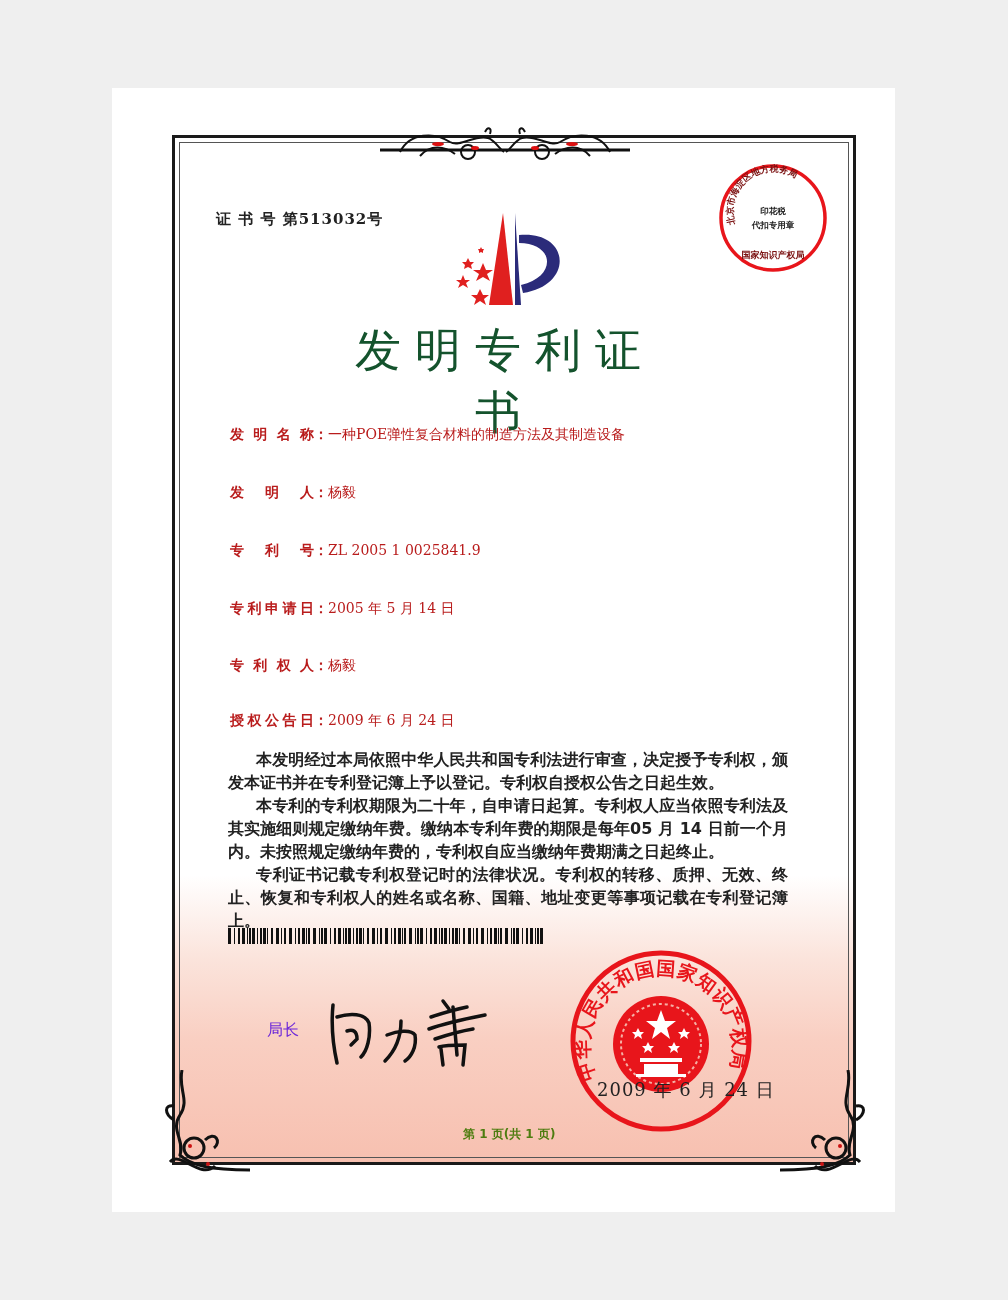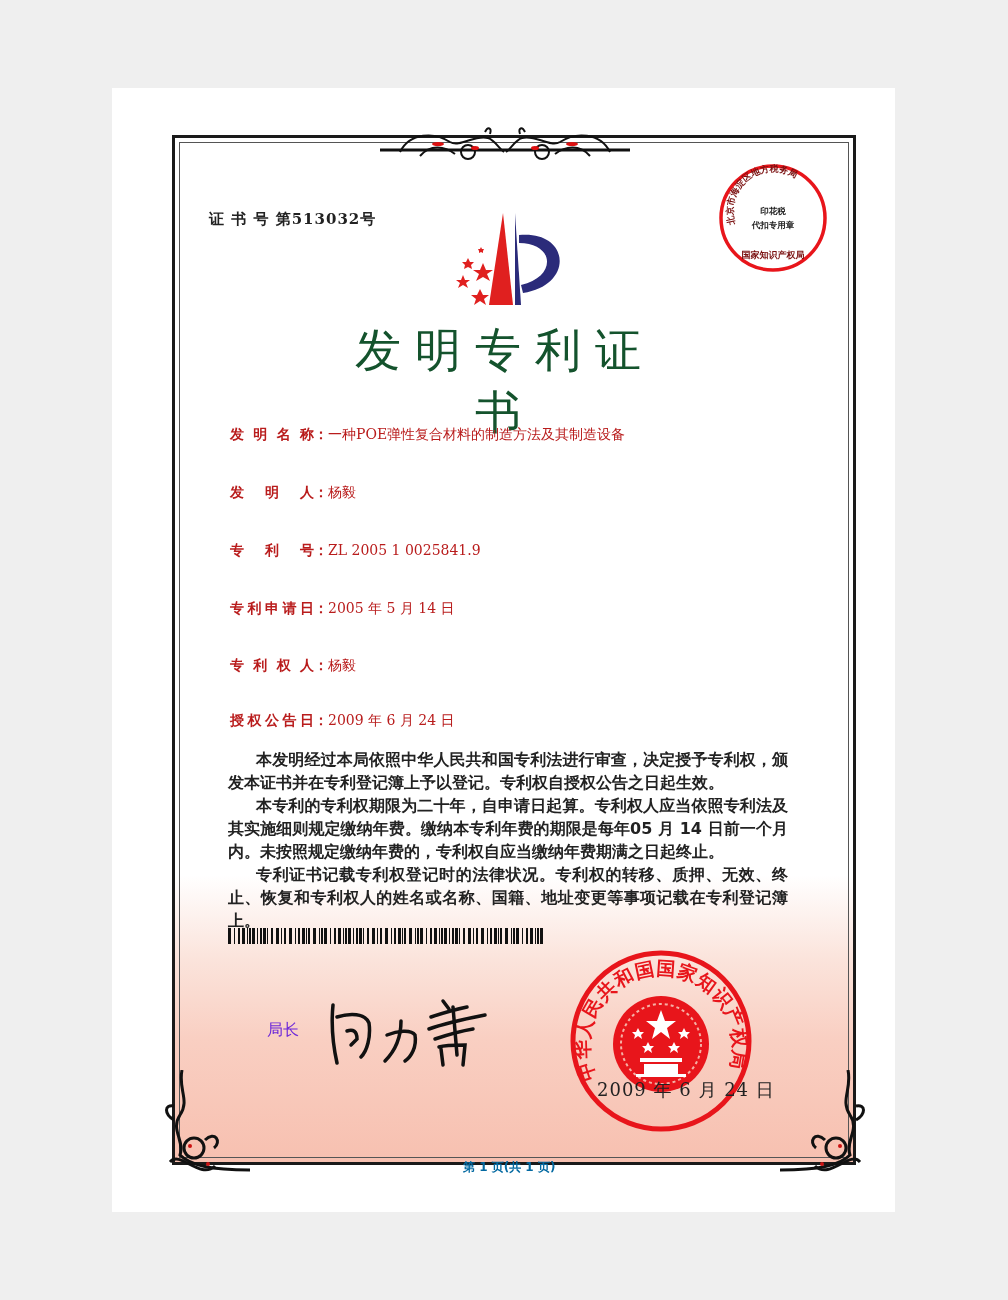--- a/index.html
+++ b/index.html
@@ -50,21 +50,21 @@
     .corner-ornament {
       position: absolute;
       width: 90px;
       height: 110px;
     }
     .corner-bl { left: 160px; top: 1070px; }
     .corner-br { left: 780px; top: 1070px; transform: scaleX(-1); }
 
     .cert-no {
       position: absolute;
-      left: 209px;
+      left: 216px;
       top: 210px;
       font-size: 15px;
       color: #222;
       letter-spacing: 1px;
       font-weight: bold;
     }
     .emblem {
       position: absolute;
       left: 445px;
       top: 205px;
@@ -159,24 +159,23 @@
       font-size: 18px;
       color: #222;
       font-family: "DejaVu Serif", serif;
       letter-spacing: 1px;
     }
     .page-no {
       position: absolute;
       left: 463px;
       top: 1126px;
       font-size: 12px;
-      color: #0369a1;
+      color: #4d7c0f;
       font-weight: bold;
       font-family: "DejaVu Sans", sans-serif;
-      margin-top: 33px;
     }
   </style>
 </head>
 <body>
 
 <div class="paper"></div>
 
 <div class="frame">
   <div class="frame-inner"></div>
 </div>

